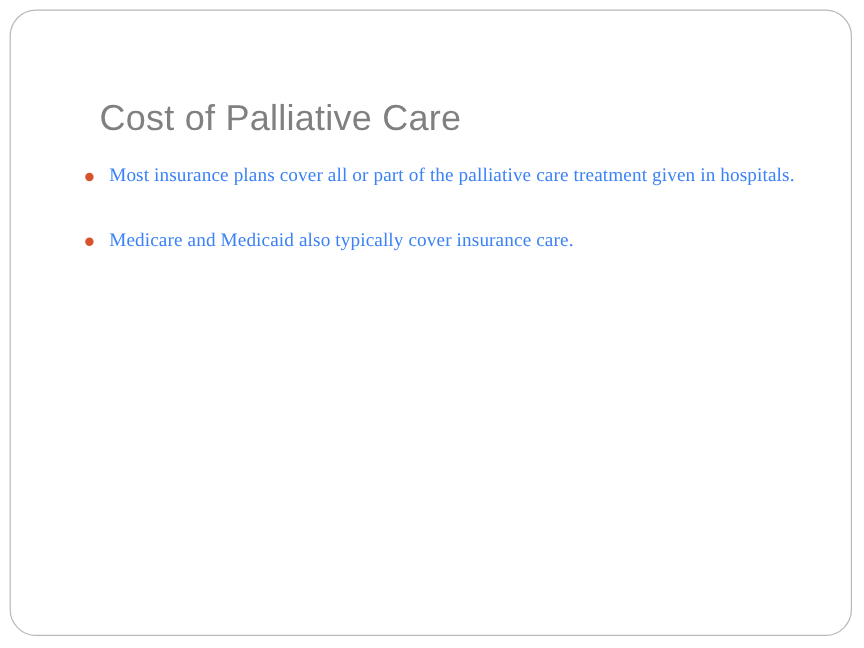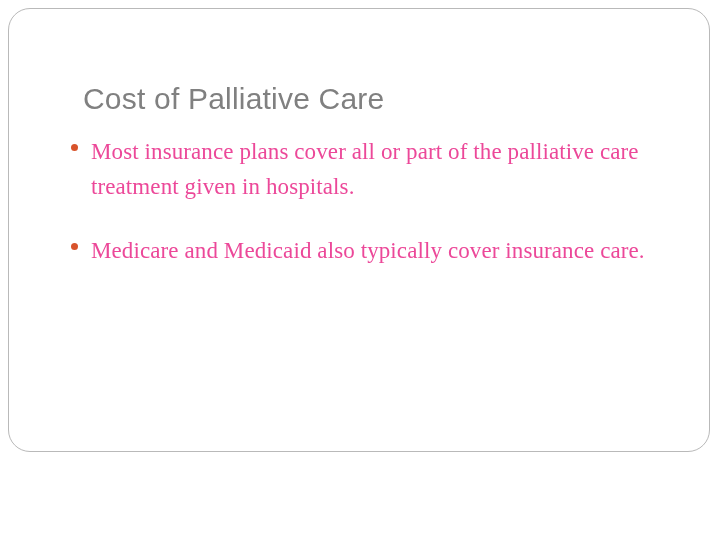--- a/index.html
+++ b/index.html
@@ -11,21 +11,21 @@
     width: 720px;
     height: 540px;
     font-family: "Liberation Sans", sans-serif;
     overflow: hidden;
   }
   .slide {
     position: absolute;
     left: 8px;
     top: 8px;
     width: 702px;
-    height: 444px;
+    height: 522px;
     box-sizing: border-box;
     background: #ffffff;
     border: 1px solid #b9b9b9;
     border-radius: 22px;
   }
   .slide-title {
     position: absolute;
     left: 74px;
     top: 52px;
     width: 580px;
@@ -43,22 +43,22 @@
     width: 610px;
     margin: 0;
     padding: 0;
     list-style: none;
   }
   .bullet-item {
     position: relative;
     padding-left: 26px;
     margin-bottom: 30px;
     font-family: "Liberation Serif", serif;
-    font-size: 23px;
-    color: #ec4899;
+    font-size: 16px;
+    color: #3b82f6;
     line-height: 1.5;
     letter-spacing: 0.1px;
   }
   .bullet-item .dot {
     position: absolute;
     left: 6px;
     top: 9px;
     width: 7px;
     height: 7px;
     border-radius: 50%;

